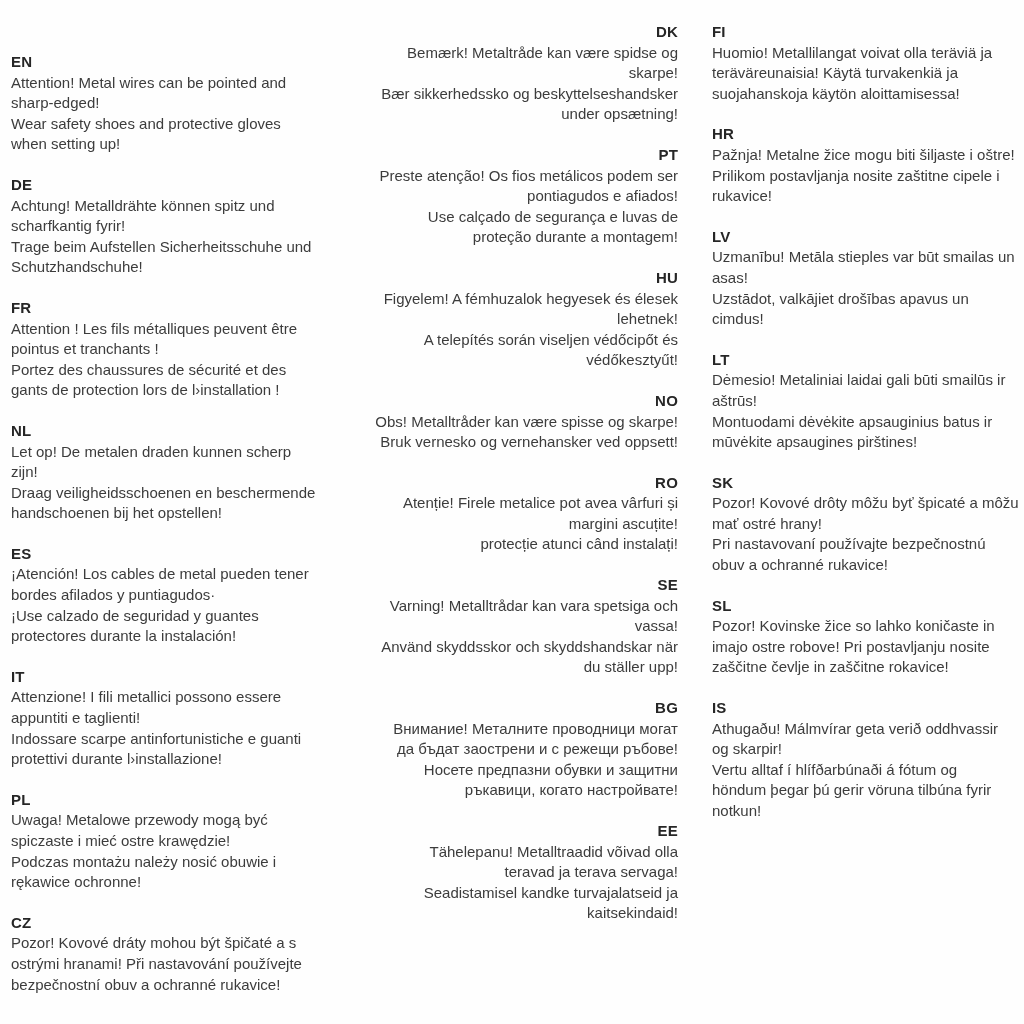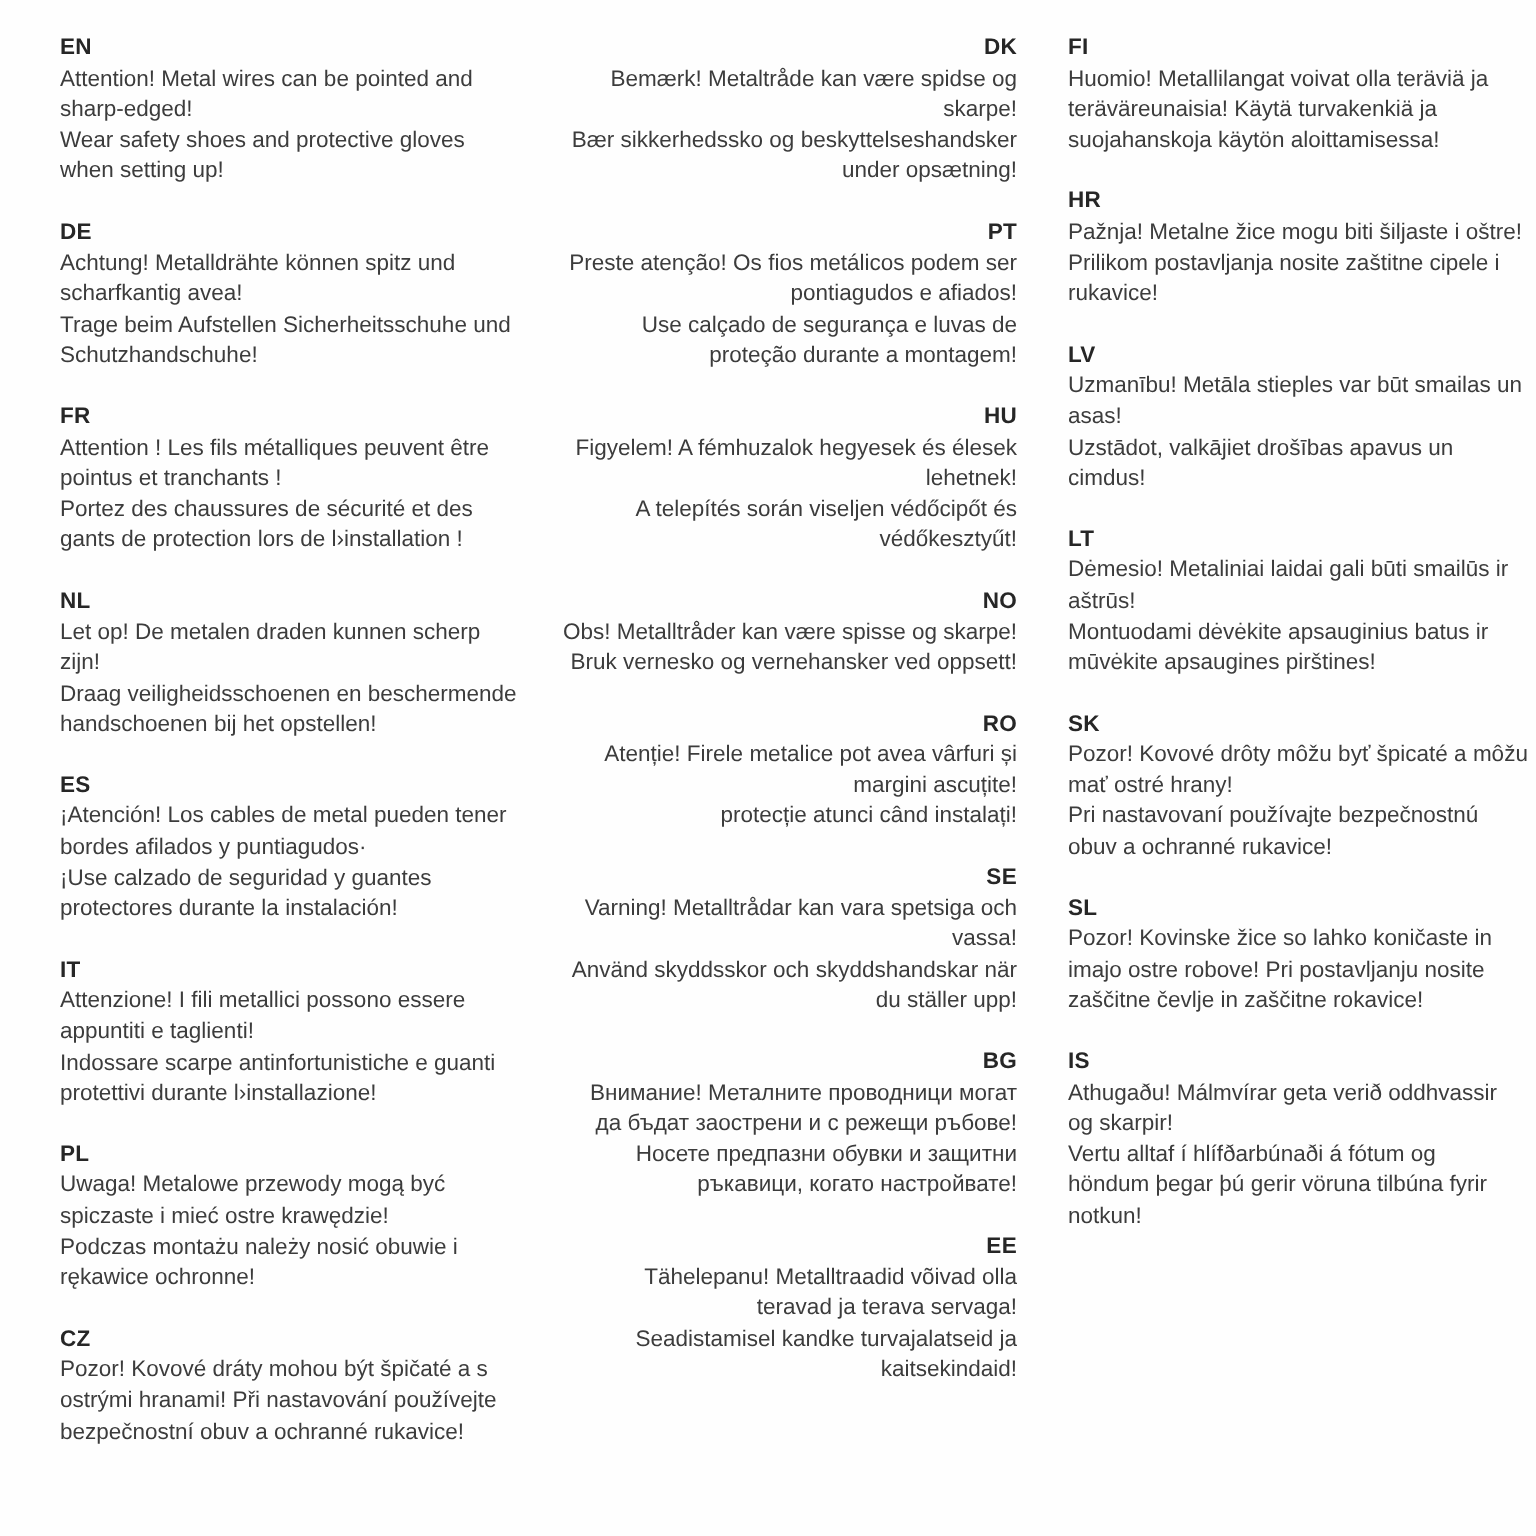--- a/index.html
+++ b/index.html
@@ -14,21 +14,21 @@
   .sheet {
     position: relative;
     width: 1024px;
     height: 1024px;
     background: #fefefe;
   }
   .col {
     position: absolute;
     top: 22px;
   }
-  .col-0 { left: 40px;  width: 322px; }
+  .col-0 { left: 11px;  width: 322px; margin-top: 30px; }
   .col-1 { left: 352px; width: 326px; text-align: right; }
   .col-2 { left: 684px; width: 334px; margin-left: 28px; }
   .lang-block {
     margin: 0 0 20px 0;
   }
   .lang-code {
     margin: 0;
     font-size: 15px;
     line-height: 20.6px;
     font-weight: bold;
@@ -51,21 +51,21 @@
       <section class="lang-block">
         <h2 class="lang-code">EN</h2>
         <p class="warning-line">Attention! Metal wires can be pointed and</p>
         <p class="warning-line">sharp-edged!</p>
         <p class="warning-line">Wear safety shoes and protective gloves</p>
         <p class="warning-line">when setting up!</p>
       </section>
       <section class="lang-block">
         <h2 class="lang-code">DE</h2>
         <p class="warning-line">Achtung! Metalldrähte können spitz und</p>
-        <p class="warning-line">scharfkantig avea!</p>
+        <p class="warning-line">scharfkantig fyrir!</p>
         <p class="warning-line">Trage beim Aufstellen Sicherheitsschuhe und</p>
         <p class="warning-line">Schutzhandschuhe!</p>
       </section>
       <section class="lang-block">
         <h2 class="lang-code">FR</h2>
         <p class="warning-line">Attention ! Les fils métalliques peuvent être</p>
         <p class="warning-line">pointus et tranchants !</p>
         <p class="warning-line">Portez des chaussures de sécurité et des</p>
         <p class="warning-line">gants de protection lors de l›installation !</p>
       </section>

